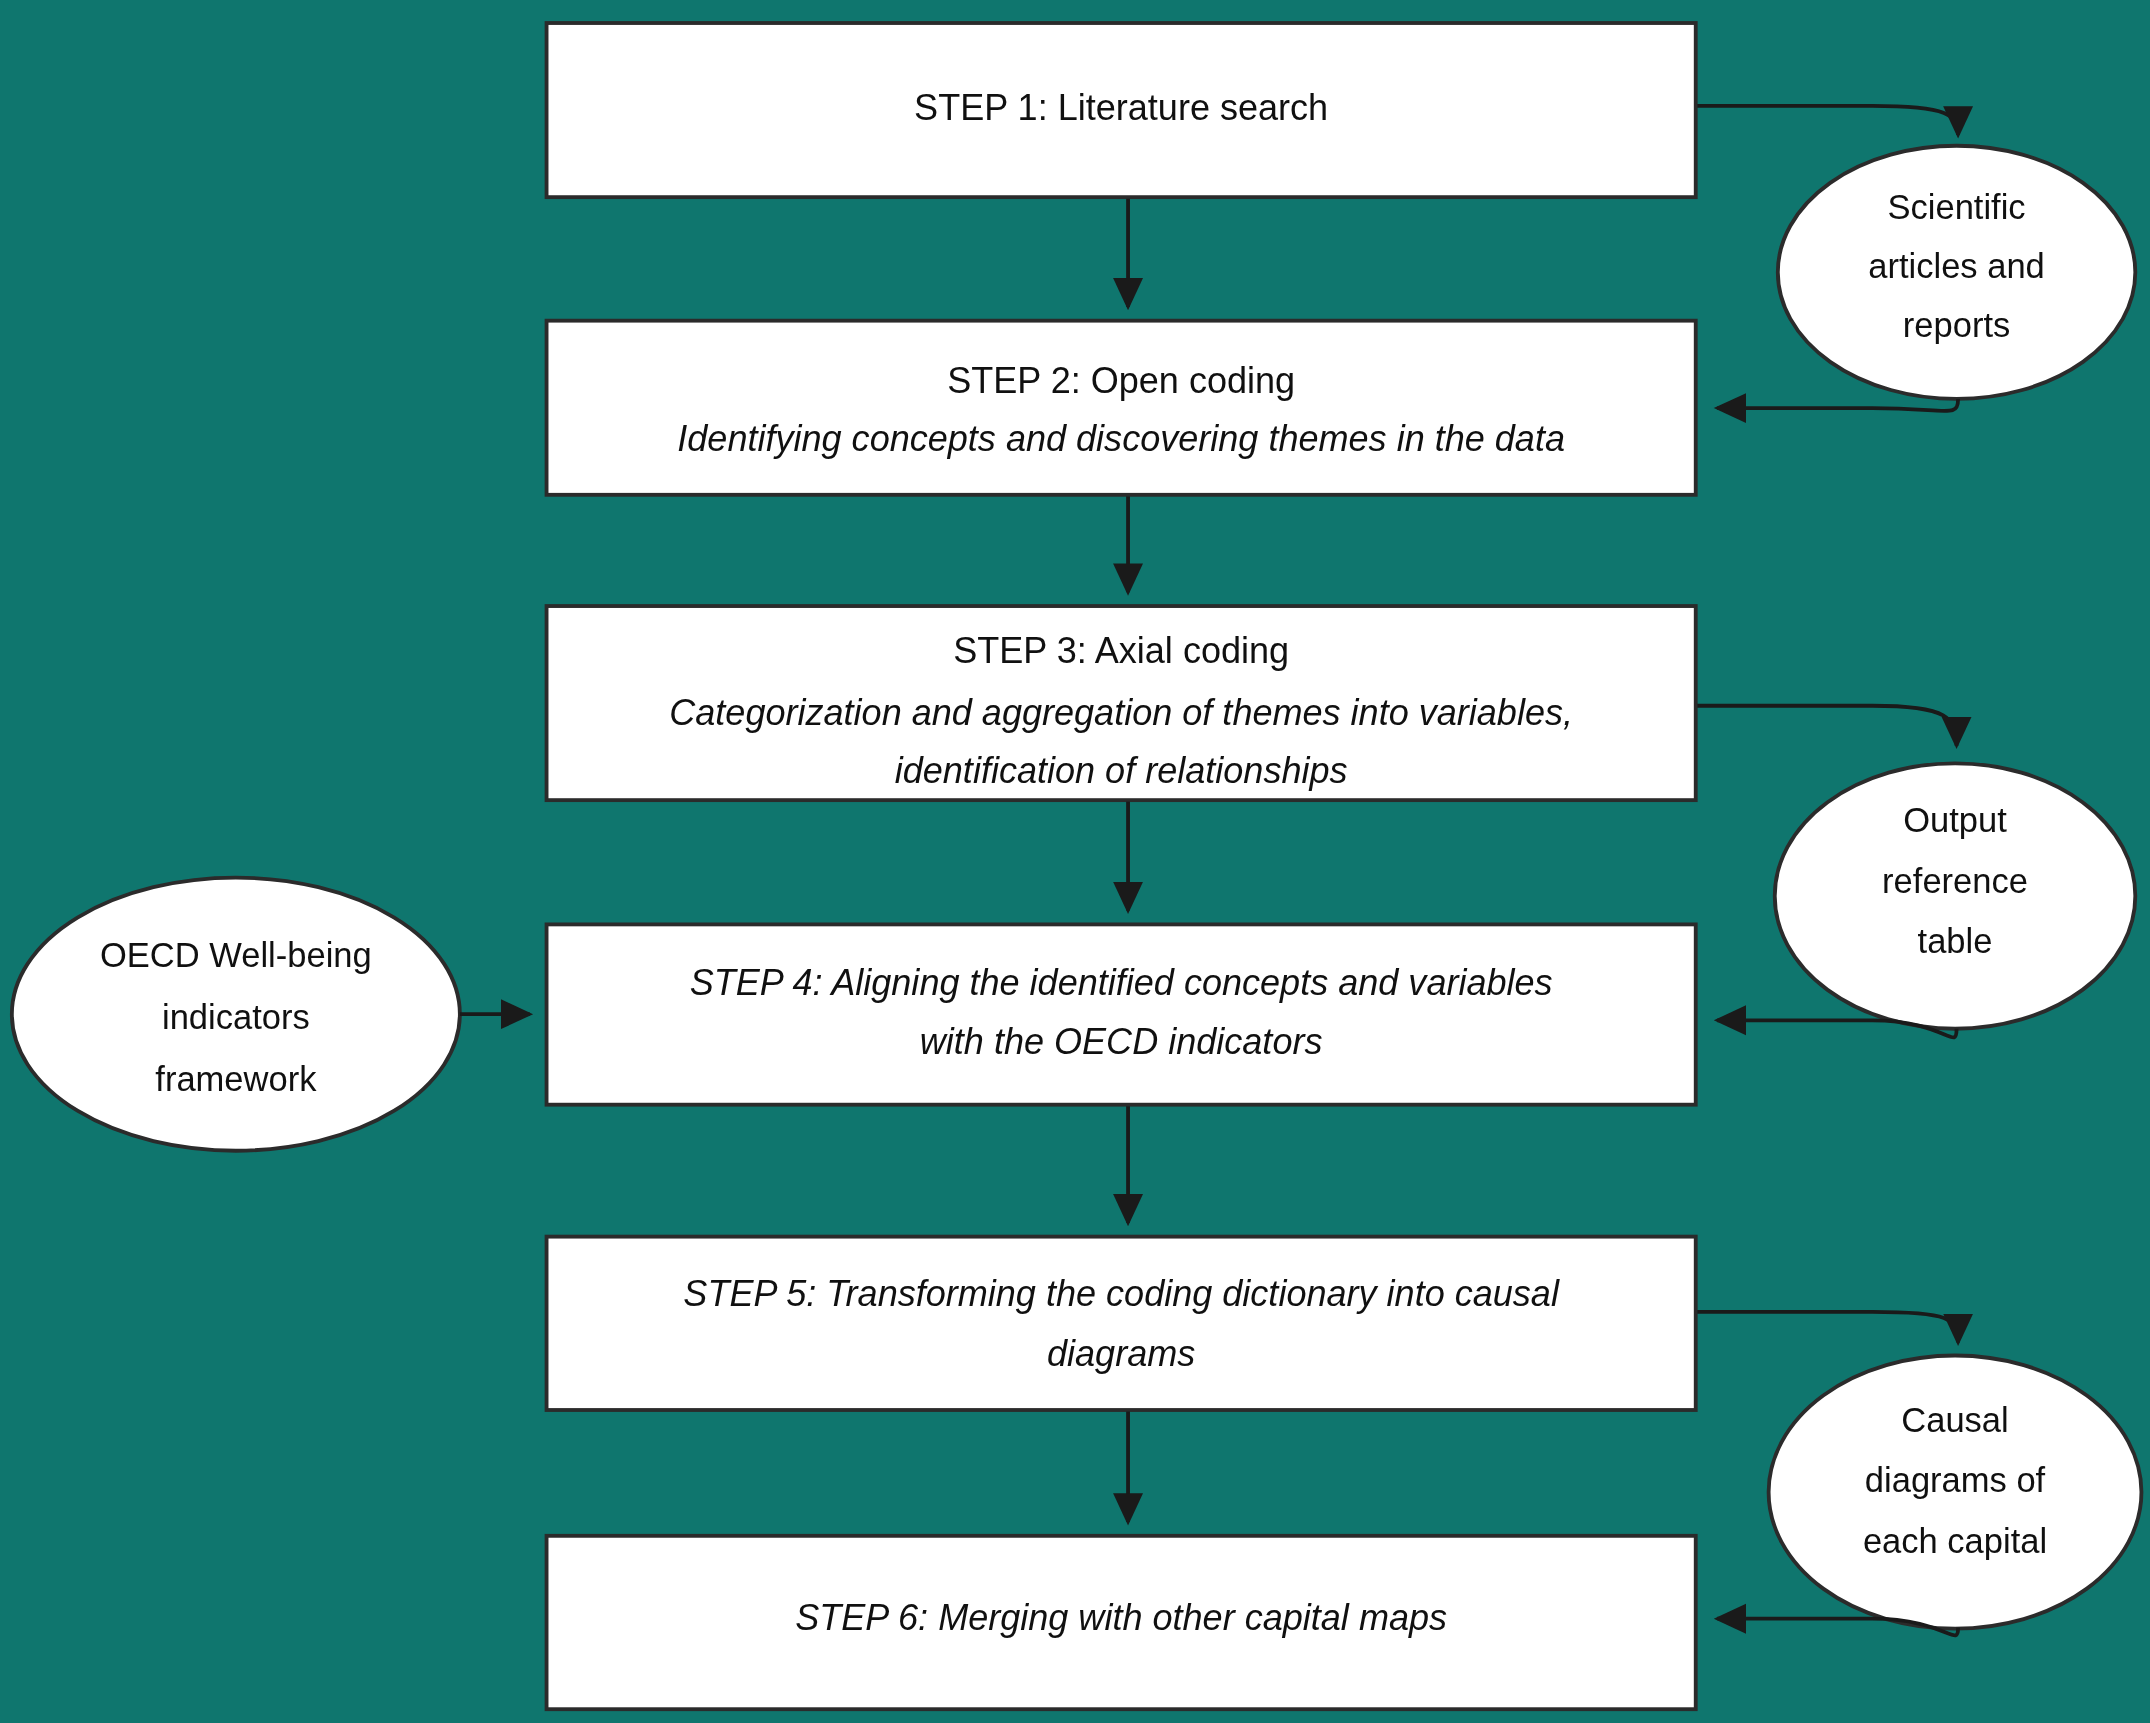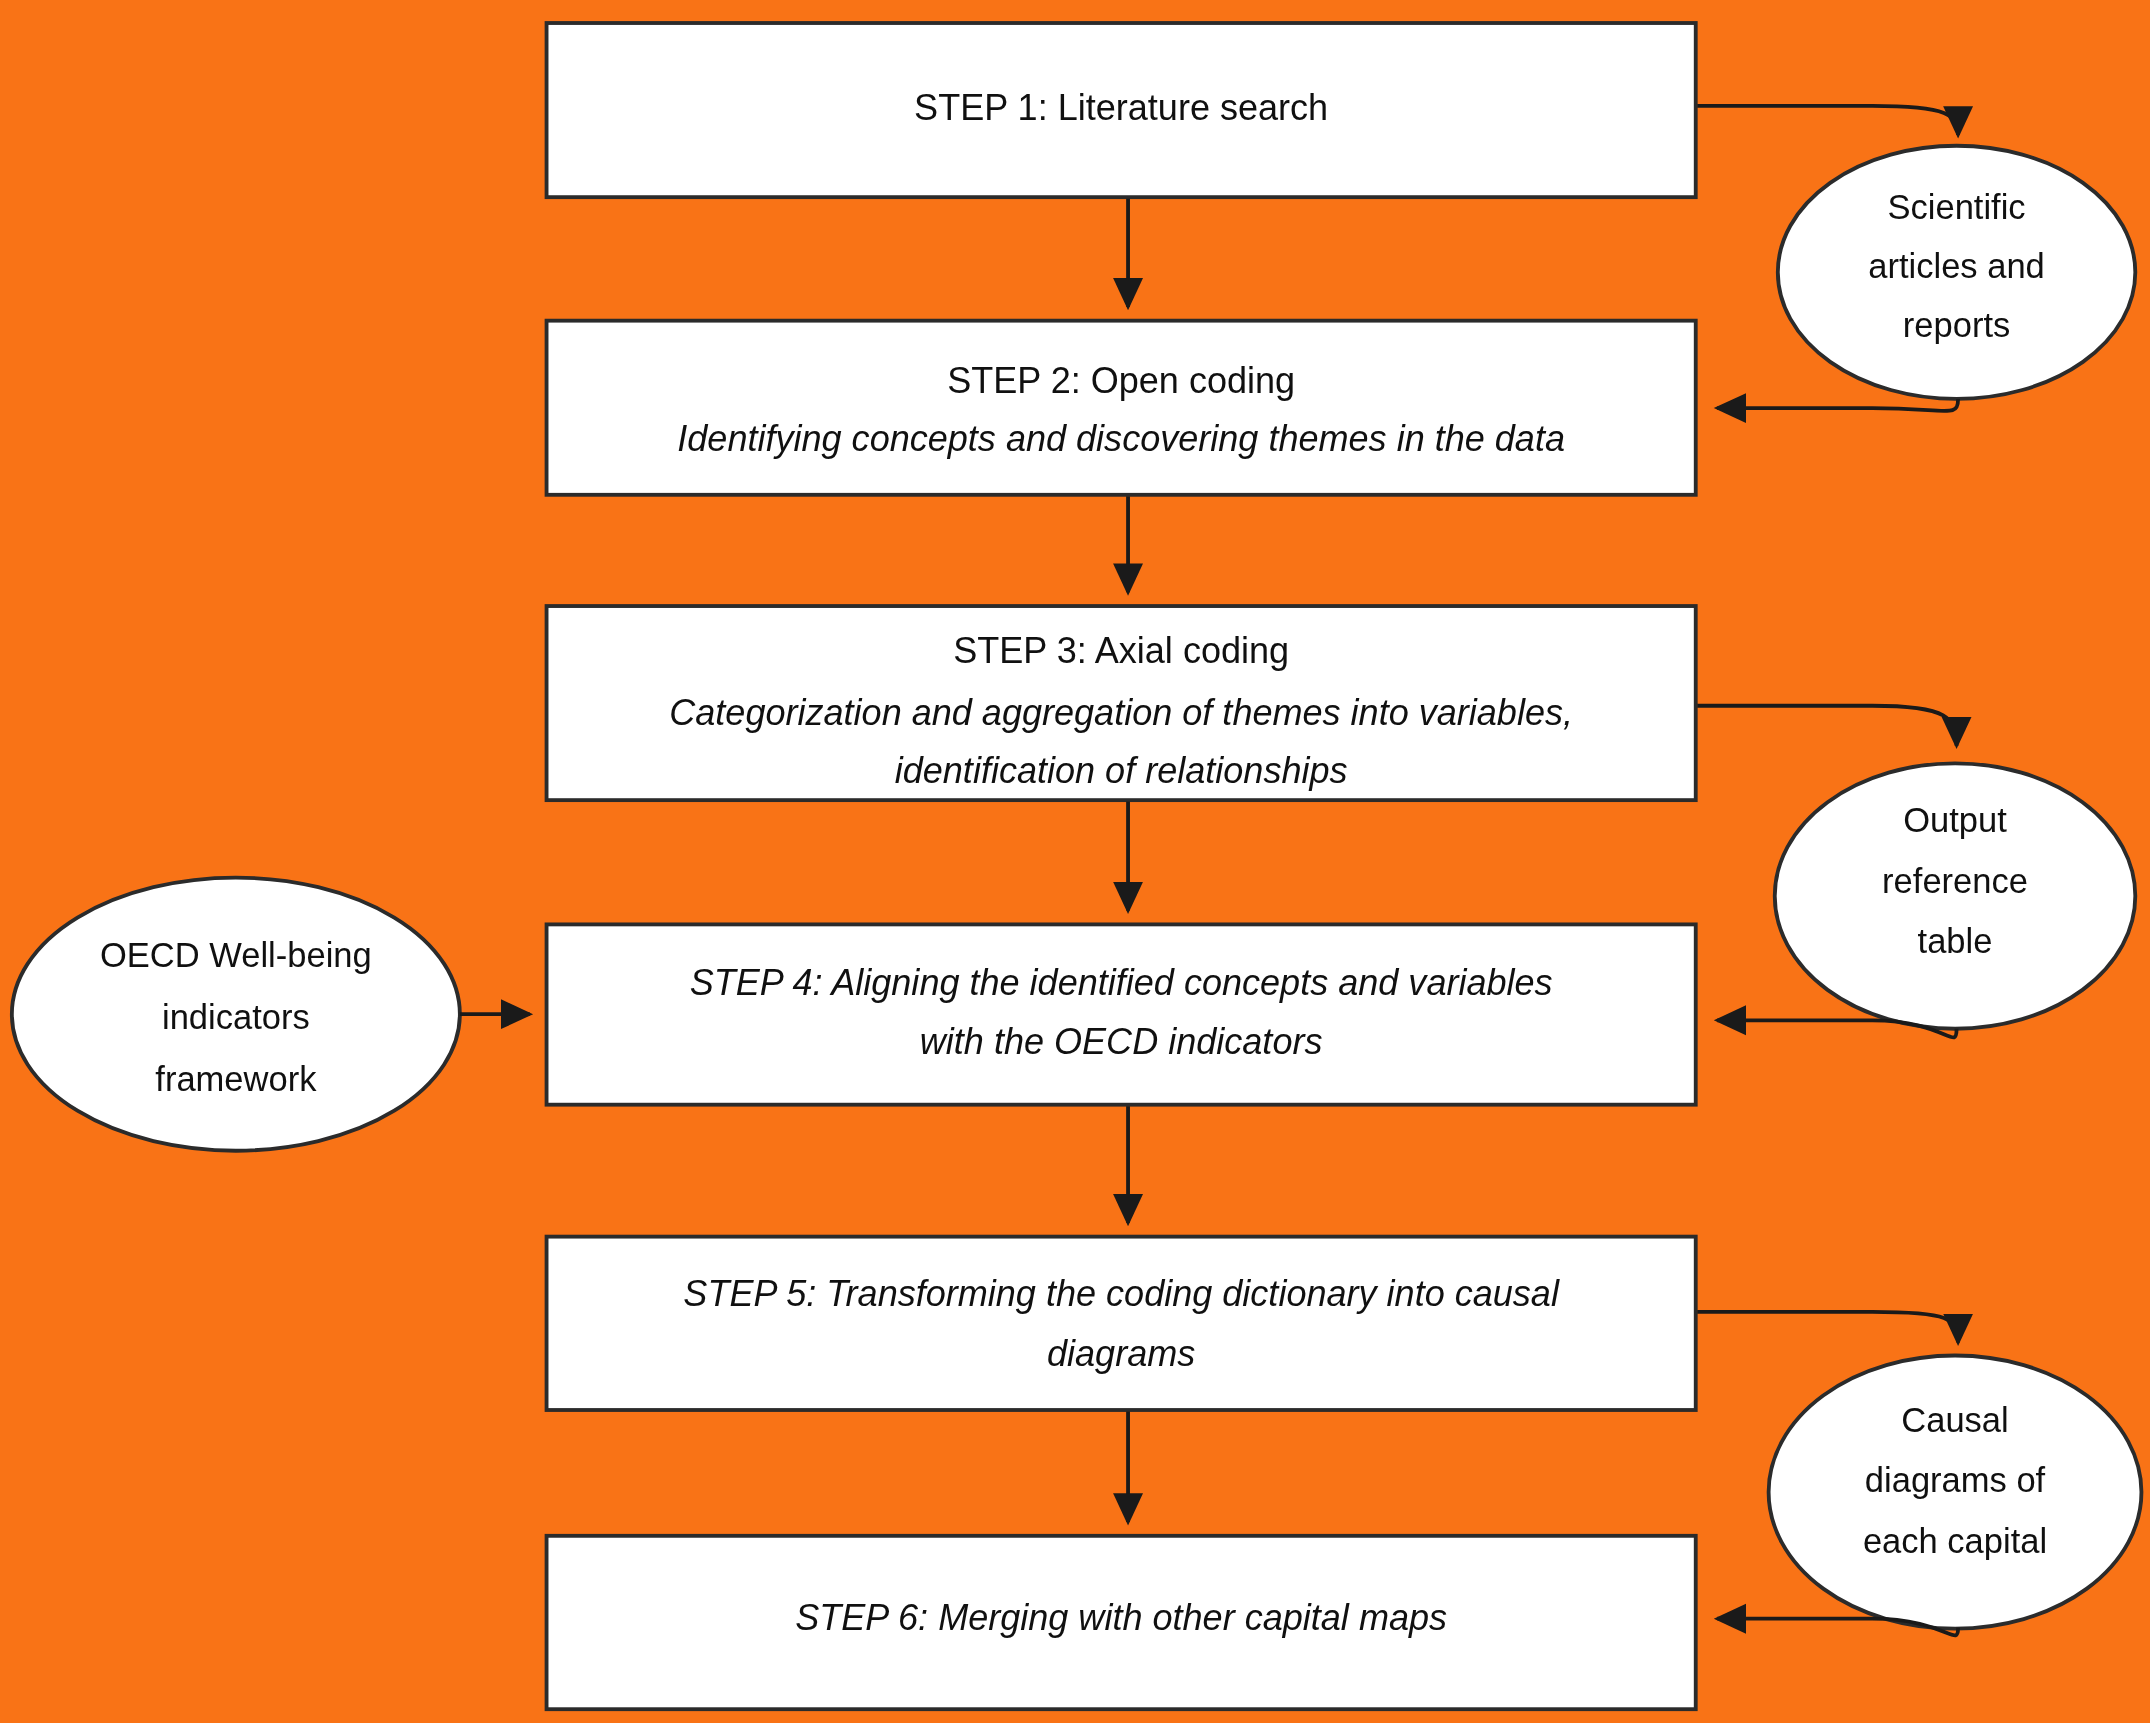--- a/index.html
+++ b/index.html
@@ -4,21 +4,21 @@
 <style>
   html, body {
     margin: 0;
     padding: 0;
     background: #ffffff;
   }
   #page {
     position: relative;
     width: 2151px;
     height: 1723px;
-    background: #f97316;
+    background: #0f766e;
     overflow: hidden;
     font-family: "Liberation Sans", sans-serif;
   }
   svg.flow {
     position: absolute;
     left: 0;
     top: 0;
     width: 2151px;
     height: 1723px;
   }

